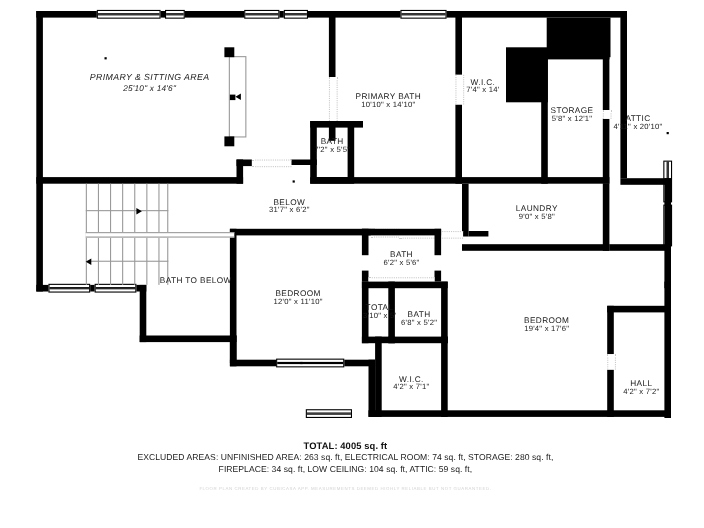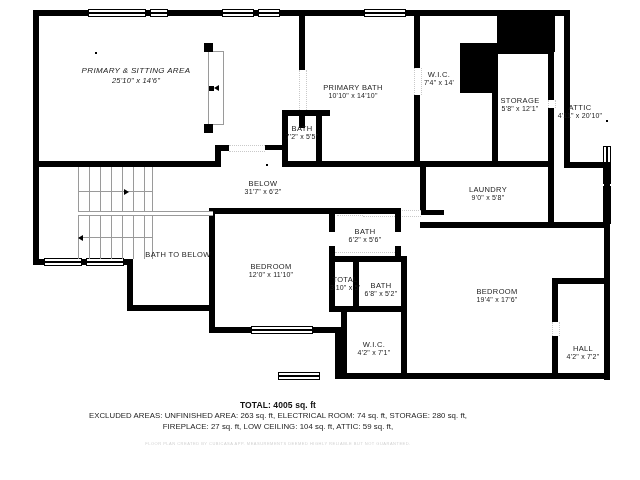--- a/index.html
+++ b/index.html
@@ -123,20 +123,21 @@
   
   .room.clip{overflow:hidden;}
 
   
   #footer{
     position:absolute;
     left:0;
     top:400px;
     width:556px;
     text-align:center;
+    padding-left:36px;
   }
   #footer .total{
     font-size:8.5px;
     font-weight:bold;
     color:#111;
     margin:0 0 1px 0;
     letter-spacing:.1px;
   }
   #footer .line{
     font-size:7.8px;
@@ -383,17 +384,17 @@
     <div class="room" style="left:555px; top:344px; width:56px;">
       <span class="name">HALL</span>
       <span class="dim">4'2" x 7'2"</span>
     </div>
 
   </div>
 
   <div id="footer">
     <div class="total">TOTAL: 4005 sq. ft</div>
     <div class="line">EXCLUDED AREAS: UNFINISHED AREA: 263 sq. ft, ELECTRICAL ROOM: 74 sq. ft, STORAGE: 280 sq. ft,</div>
-    <div class="line">FIREPLACE: 27 sq. ft, LOW CEILING: 104 sq. ft, ATTIC: 59 sq. ft,</div>
+    <div class="line">FIREPLACE: 34 sq. ft, LOW CEILING: 104 sq. ft, ATTIC: 59 sq. ft,</div>
     <div class="disclaimer">FLOOR PLAN CREATED BY CUBICASA APP. MEASUREMENTS DEEMED HIGHLY RELIABLE BUT NOT GUARANTEED.</div>
   </div>
 
 </div>
 
 </body></html>

